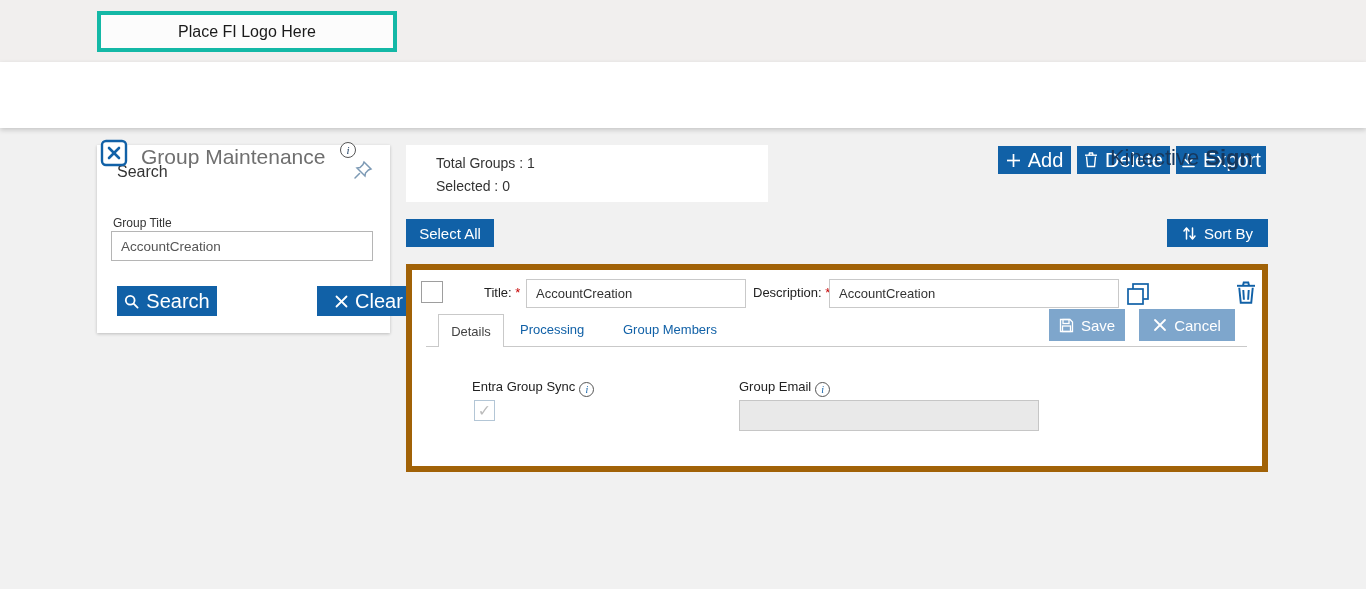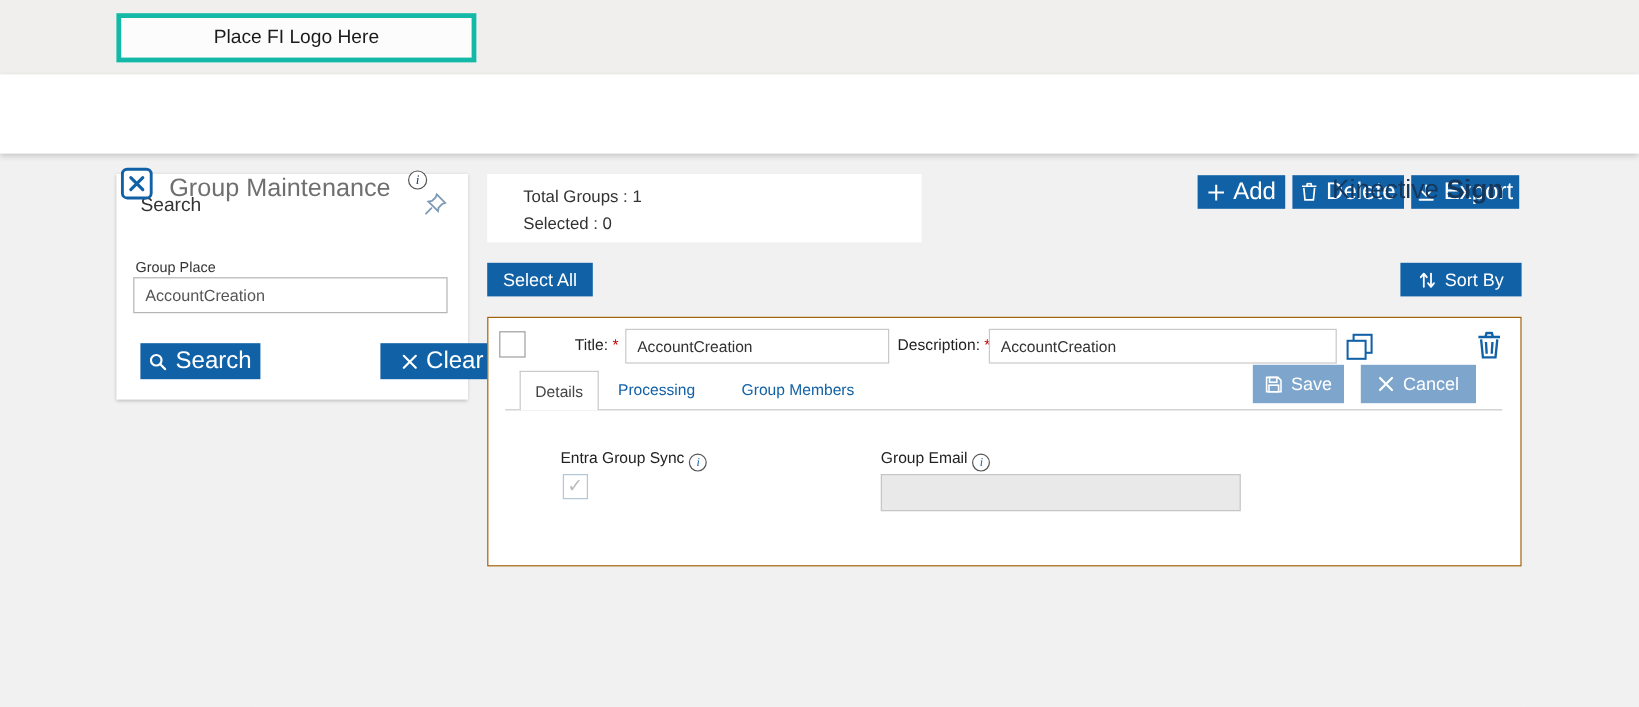--- a/index.html
+++ b/index.html
@@ -52,21 +52,21 @@
 
   
   .add-btn    { position:absolute; left:998px;  top:146px; width:73px; height:28px; }
   .delete-btn { position:absolute; left:1077px; top:146px; width:93px; height:28px; }
   .export-btn { position:absolute; left:1176px; top:146px; width:90px; height:28px; }
   .select-all-btn { position:absolute; left:406px; top:219px; width:88px; height:28px; font-size:15px; }
   .sort-btn { position:absolute; left:1167px; top:219px; width:101px; height:28px; font-size:15px; }
 
   
   .group-card { position:absolute; left:406px; top:264px; width:862px; height:208px; background:#fff;
-                border:1px solid #a16207; }
+                border:6px solid #a16207; }
   .row-checkbox { position:absolute; left:9px; top:11px; width:22px; height:22px; border:1px solid #9e9e9e;
                   background:#fff; cursor:pointer; }
   .inline-label { position:absolute; top:15px; font-size:13px; color:#222; }
   .req { color:#c60000; }
   .lbl-title { left:72px; }
   .lbl-desc  { left:341px; }
   .group-card input.text-field { position:absolute; top:9px; height:29px; border:1px solid #c9c9c9;
       padding:0 9px; font-size:13px; color:#333; font-family:"Liberation Sans", sans-serif; }
   .title-input { left:114px; width:220px; }
   .desc-input  { left:417px; width:290px; }
@@ -122,21 +122,21 @@
   <div class="main-bg"></div>
 
   <div class="search-card">
     <div class="card-title">Search</div>
     <svg class="pin-icon" viewBox="0 0 22 22">
       <g stroke="#7d9ab5" stroke-width="1.5" fill="none" stroke-linecap="round">
         <path d="M12 3 L19 10 L16.5 11 L13.5 14 L13 17 L5 9 L8 8.5 L11 5.5 Z"></path>
         <line x1="7.5" y1="14.5" x2="3" y2="19"></line>
       </g>
     </svg>
-    <div class="field-label">Group Place</div>
+    <div class="field-label">Group Title</div>
     <input class="text-field" type="text" value="AccountCreation" style="">
     <button class="btn search-btn">
       <svg width="15" height="15" viewBox="0 0 15 15">
         <circle cx="6.2" cy="6.2" r="4.4" fill="none" stroke="#fff" stroke-width="1.8"></circle>
         <line x1="9.6" y1="9.6" x2="13.6" y2="13.6" stroke="#fff" stroke-width="1.8" stroke-linecap="round"></line>
       </svg>
       <span>Search</span>
     </button>
     <button class="btn clear-btn">
       <svg width="13" height="13" viewBox="0 0 13 13">

